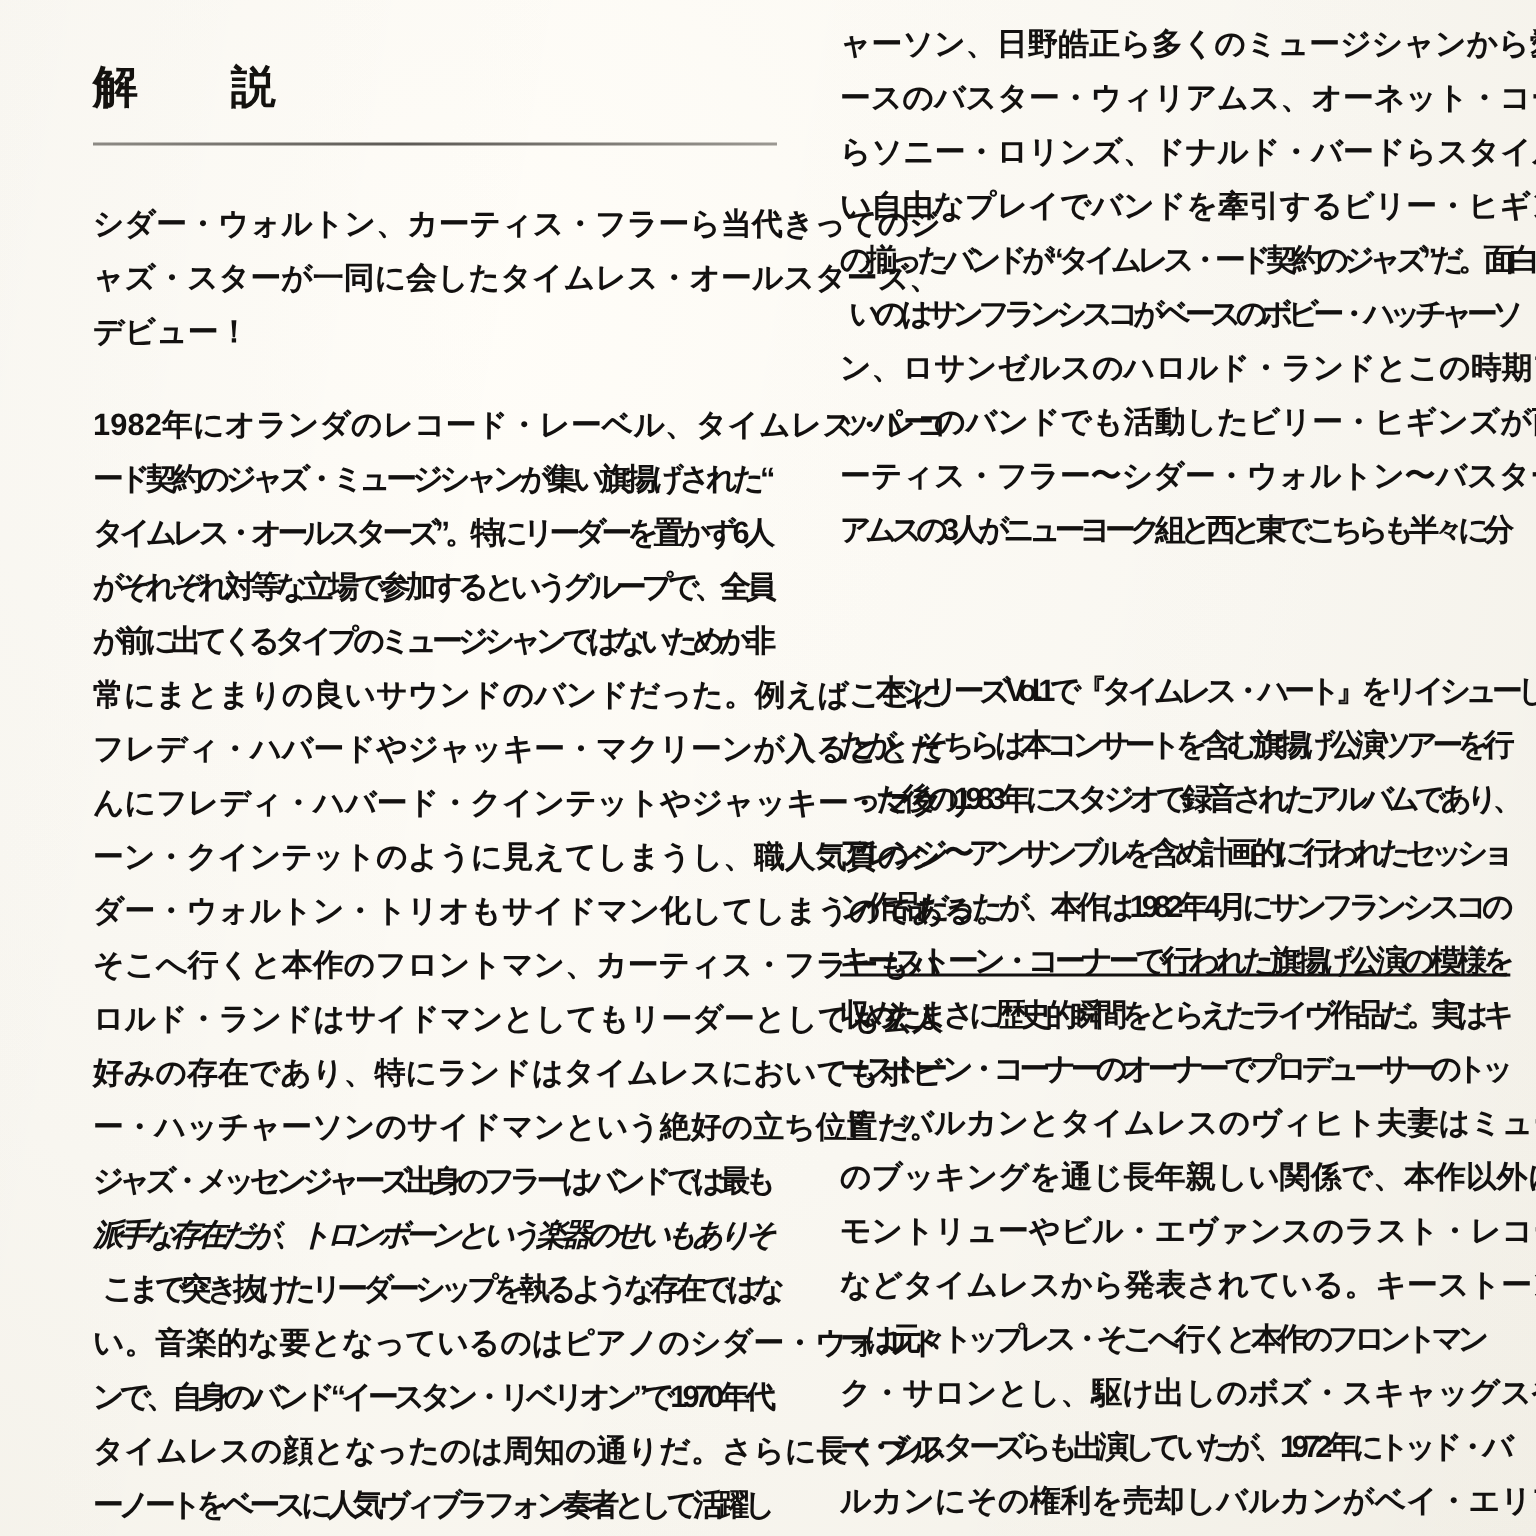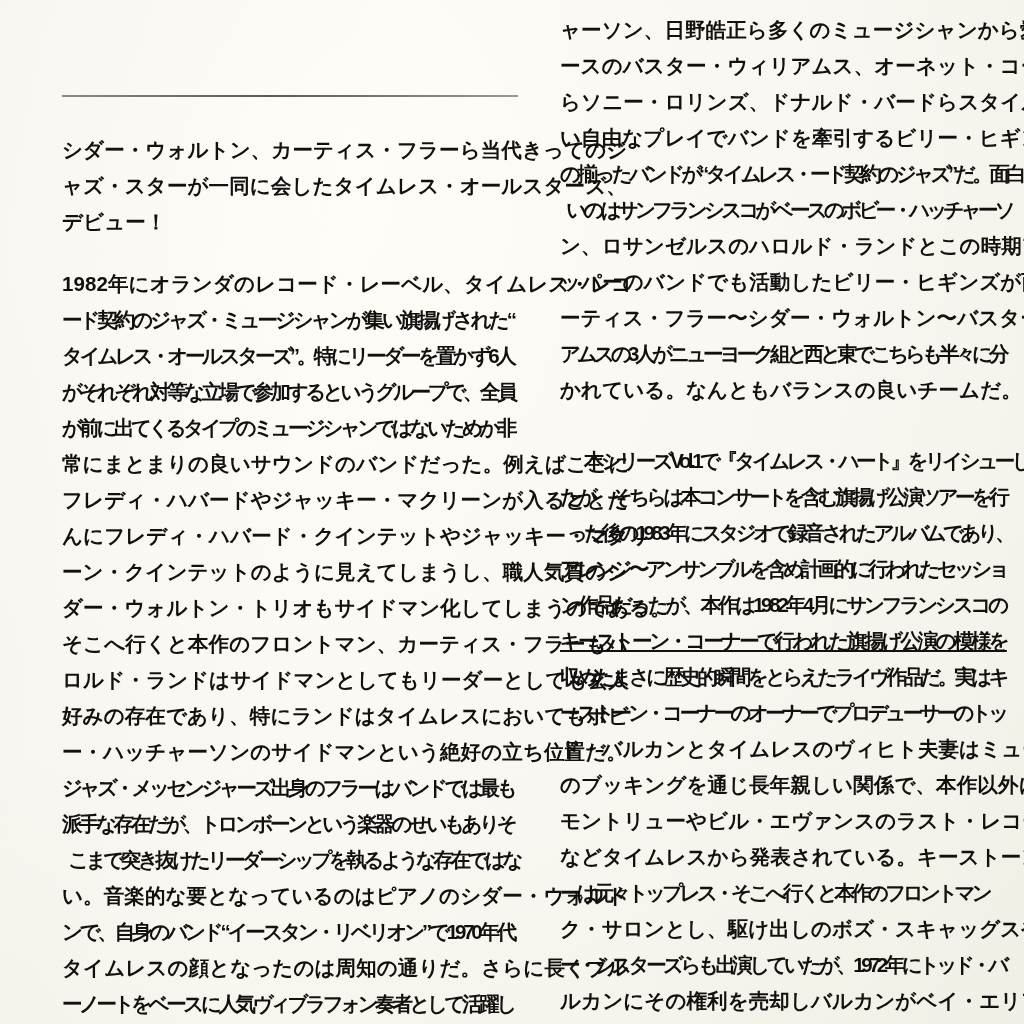--- a/index.html
+++ b/index.html
@@ -93,20 +93,21 @@
     letter-spacing: 0.1px;
   }
 </style>
 </head>
 <body>
 
 <div class="paper"></div>
 
 <div class="page">
 
+  <div class="section-title">解　説</div>
 
   <div class="title-rule"></div>
 
   <div class="column col-left">
 
     <div class="para justify" id="lead-para">
       <span class="ln">シダー・ウォルトン、カーティス・フラーら当代きってのジ</span>
       <span class="ln">ャズ・スターが一同に会したタイムレス・オールスターズ、</span>
       <span class="ln">デビュー！</span>
     </div>
@@ -120,21 +121,21 @@
       <span class="ln">常にまとまりの良いサウンドのバンドだった。例えばここに</span>
       <span class="ln">フレディ・ハバードやジャッキー・マクリーンが入るととた</span>
       <span class="ln">んにフレディ・ハバード・クインテットやジャッキー・マクリ</span>
       <span class="ln">ーン・クインテットのように見えてしまうし、職人気質のシ</span>
       <span class="ln">ダー・ウォルトン・トリオもサイドマン化してしまうのである。</span>
       <span class="ln">そこへ行くと本作のフロントマン、カーティス・フラーもハ</span>
       <span class="ln">ロルド・ランドはサイドマンとしてもリーダーとしても玄人</span>
       <span class="ln">好みの存在であり、特にランドはタイムレスにおいてもボビ</span>
       <span class="ln">ー・ハッチャーソンのサイドマンという絶好の立ち位置だ。</span>
       <span class="ln" style="letter-spacing: -3.48px;">ジャズ・メッセンジャーズ出身のフラーはバンドでは最も</span>
-      <span class="ln" style="letter-spacing: -3.44px;">派手な存在だが、トロンボーンという楽器のせいもありそ</span>
+      <span class="ln" style="letter-spacing: -3.44px; font-style: italic;">派手な存在だが、トロンボーンという楽器のせいもありそ</span>
       <span class="ln" style="letter-spacing: -3.48px; text-align: right;">こまで突き抜けたリーダーシップを執るような存在ではな</span>
       <span class="ln">い。音楽的な要となっているのはピアノのシダー・ウォルト</span>
       <span class="ln" style="letter-spacing: -3.214px;">ンで、自身のバンド“イースタン・リベリオン”で1970年代</span>
       <span class="ln">タイムレスの顔となったのは周知の通りだ。さらに長くブル</span>
       <span class="ln" style="letter-spacing: -3.44px;">ーノートをベースに人気ヴィブラフォン奏者として活躍し</span>
       <span class="ln">たボビー・ハッチャーソン、ハービー・ハンコックやハッチ</span>
     </div>
 
   </div>
 
@@ -144,21 +145,20 @@
       <span class="ln">ャーソン、日野皓正ら多くのミュージシャンから愛されるベ</span>
       <span class="ln">ースのバスター・ウィリアムス、オーネット・コールマンか</span>
       <span class="ln">らソニー・ロリンズ、ドナルド・バードらスタイルを厭わな</span>
       <span class="ln">い自由なプレイでバンドを牽引するビリー・ヒギンズと役者</span>
       <span class="ln" style="letter-spacing: -3.538px;">の揃ったバンドが“タイムレス・ード契約のジャズ”だ。面白</span>
       <span class="ln" style="letter-spacing: -3.76px; text-align: right;">いのはサンフランシスコがベースのボビー・ハッチャーソ</span>
       <span class="ln">ン、ロサンゼルスのハロルド・ランドとこの時期アート・ペ</span>
       <span class="ln">ッパーのバンドでも活動したビリー・ヒギンズが西海岸、カ</span>
       <span class="ln">ーティス・フラー〜シダー・ウォルトン〜バスター・ウィリ</span>
       <span class="ln" style="letter-spacing: -3.962px;">アムスの3人がニューヨーク組と西と東でこちらも半々に分</span>
-      <span class="ln">かれている。なんともバランスの良いチームだ。</span>
     </div>
 
     <div class="para justify" id="body-para-right-b">
       <span class="ln" style="letter-spacing: -3.536px; margin-left: 24px;">本シリーズVol.1で『タイムレス・ハート』をリイシューし</span>
       <span class="ln" style="letter-spacing: -3.64px;">たが、そちらは本コンサートを含む旗揚げ公演ツアーを行</span>
       <span class="ln" style="letter-spacing: -3.63px; text-align: right;">った後の1983年にスタジオで録音されたアルバムであり、</span>
       <span class="ln" style="letter-spacing: -3.72px;">アレンジ〜アンサンブルを含め計画的に行われたセッショ</span>
       <span class="ln" style="letter-spacing: -3.222px;">ン作品だったが、本作は1982年4月にサンフランシスコの</span>
       <span class="ln" style="letter-spacing: -2.875px; text-decoration: underline;">キーストーン・コーナーで行われた旗揚げ公演の模様を</span>
       <span class="ln" style="letter-spacing: -3.64px;">収めたまさに歴史的瞬間をとらえたライヴ作品だ。実はキ</span>

